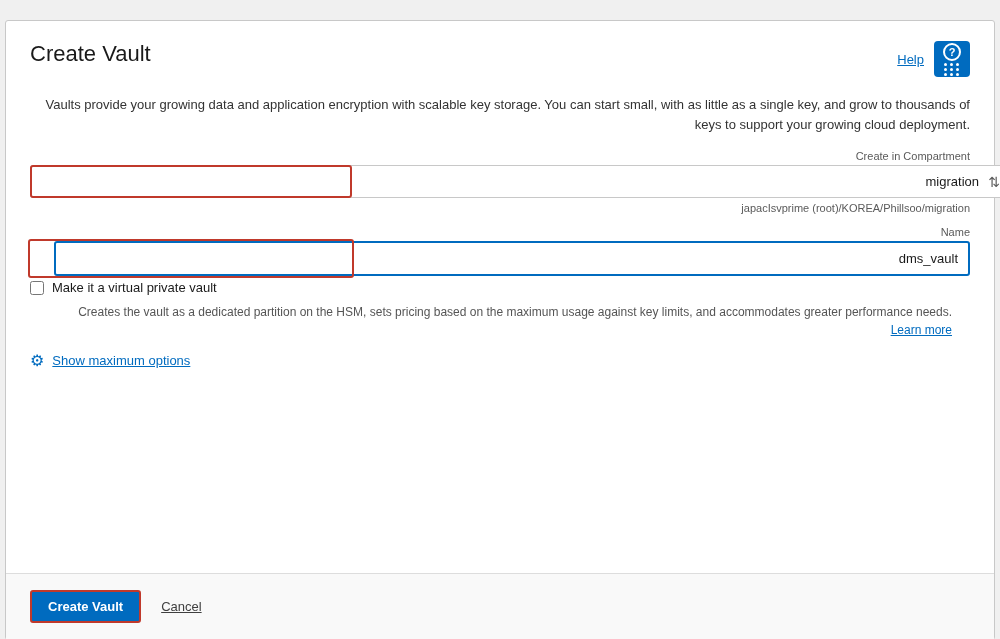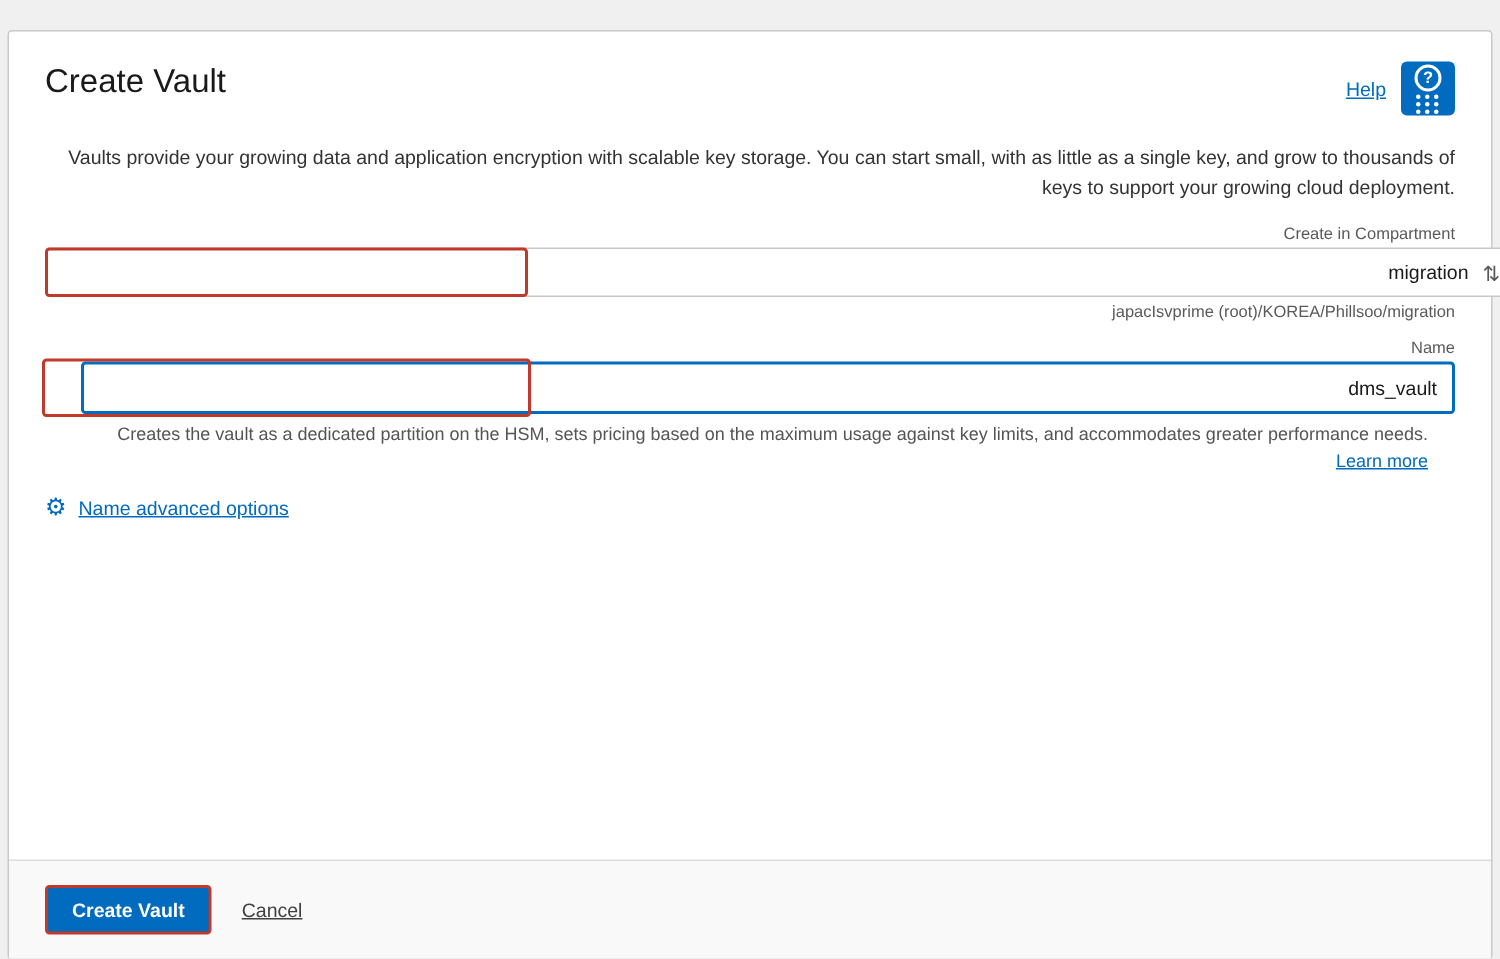--- a/index.html
+++ b/index.html
@@ -305,28 +305,32 @@
     </div>
 
     <div class="field-block name-section">
       <div class="top-label">Name</div>
       <div class="name-input-wrapper">
         <input class="name-input" type="text" value="dms_vault" style="">
         <div class="name-red-outline"></div>
       </div>
     </div>
 
+    <div class="checkbox-row">
+      <input class="checkbox-input" type="checkbox" id="virtual-vault-cb" style="">
+      <label class="checkbox-label" for="virtual-vault-cb">Make it a virtual private vault</label>
+    </div>
     <div class="info-text">
       <span>Creates the vault as a dedicated partition on the HSM, sets pricing based on the maximum usage against key limits, and accommodates greater performance needs.</span>
       <a class="learn-more-link">Learn more</a>
     </div>
 
     <div class="advanced-options-row">
       <span class="advanced-icon">⚙</span>
-      <a class="advanced-link">Name advanced options</a>
+      <a class="advanced-link">Show maximum options</a>
     </div>
 
   </div>
 
   <div class="modal-footer">
     <button class="btn-primary">Create Vault</button>
     <button class="btn-cancel">Cancel</button>
   </div>
 </div>
 

